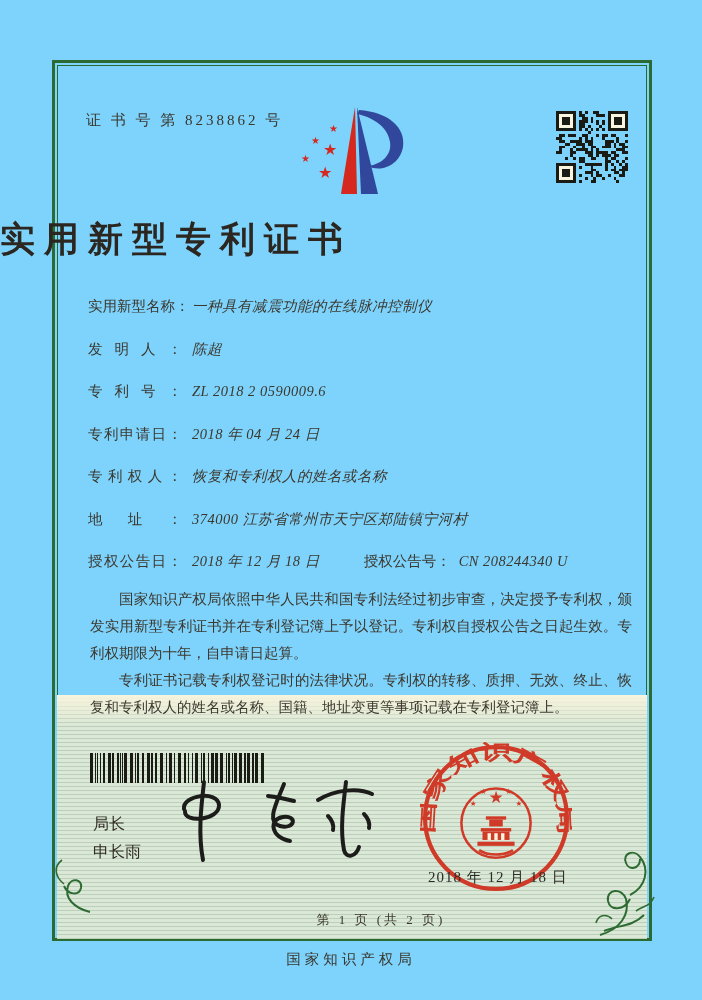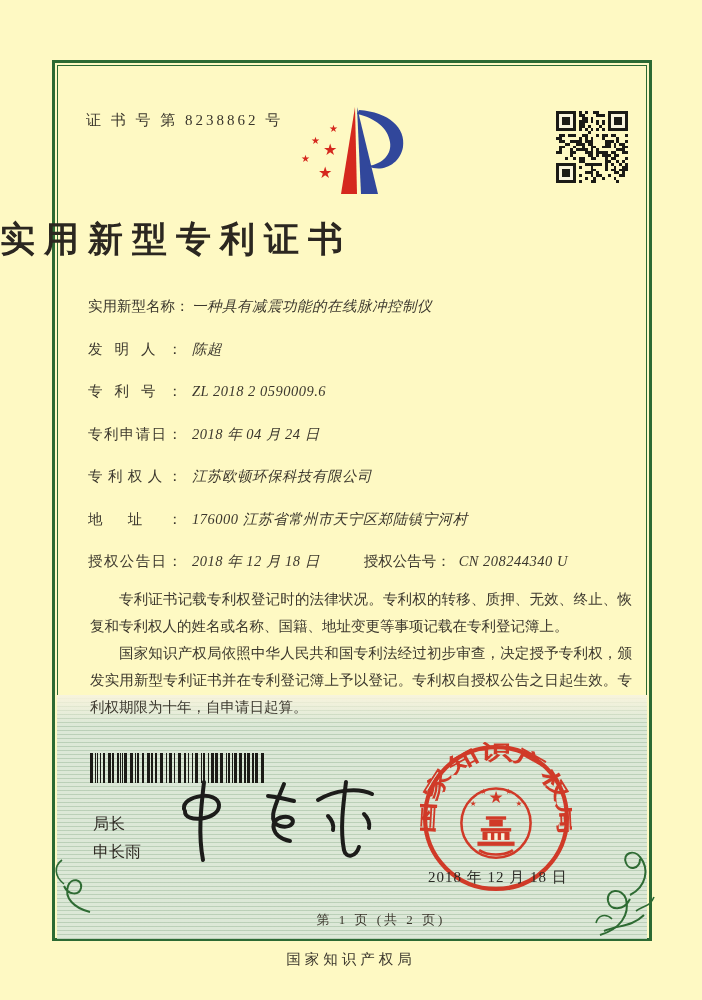--- a/index.html
+++ b/index.html
@@ -1,18 +1,18 @@
 <!DOCTYPE html>
 <html><head>
 <meta charset="utf-8">
 <style>
   html,body{margin:0;padding:0;}
   .page{
     position:relative;width:702px;height:1000px;overflow:hidden;
-    background:#fef9c3;
+    background:#7dd3fc;
     font-family:"Liberation Serif","DejaVu Serif",serif;
     color:#35312a;
   }
   .frame{position:absolute;left:52px;top:60px;width:594px;height:875px;border:3px solid #2c6a33;}
   .frame-inner{position:absolute;inset:2px;border:1px solid #2c6a33;}
   .band{
     position:absolute;left:57px;top:695px;width:590px;height:244px;
     background-color:#dce8d7;
     background-image:repeating-linear-gradient(0deg, rgba(110,152,112,0.30) 0px, rgba(110,152,112,0.30) 1px, rgba(0,0,0,0) 1px, rgba(0,0,0,0) 4px);
   }
@@ -289,39 +289,39 @@
     <div class="frow">
       <span class="flabel">专利号：</span>
       <span class="fvalue">ZL 2018 2 0590009.6</span>
     </div>
     <div class="frow">
       <span class="flabel">专利申请日：</span>
       <span class="fvalue">2018 年 04 月 24 日</span>
     </div>
     <div class="frow">
       <span class="flabel">专利权人：</span>
-      <span class="fvalue">江苏欧顿环保科技有限公司</span>
+      <span class="fvalue">恢复和专利权人的姓名或名称</span>
     </div>
     <div class="frow">
       <span class="flabel">地址：</span>
-      <span class="fvalue">176000 江苏省常州市天宁区郑陆镇宁河村</span>
+      <span class="fvalue">374000 江苏省常州市天宁区郑陆镇宁河村</span>
     </div>
     <div class="frow">
       <span class="flabel">授权公告日：</span>
       <span class="fvalue">2018 年 12 月 18 日</span>
       <span class="pair2">
         <span class="flabel2">授权公告号：</span>
         <span class="fvalue">CN 208244340 U</span>
       </span>
     </div>
   </div>
 
   <div class="paras">
+    <p>国家知识产权局依照中华人民共和国专利法经过初步审查，决定授予专利权，颁发实用新型专利证书并在专利登记簿上予以登记。专利权自授权公告之日起生效。专利权期限为十年，自申请日起算。</p>
     <p>专利证书记载专利权登记时的法律状况。专利权的转移、质押、无效、终止、恢复和专利权人的姓名或名称、国籍、地址变更等事项记载在专利登记簿上。</p>
-    <p>国家知识产权局依照中华人民共和国专利法经过初步审查，决定授予专利权，颁发实用新型专利证书并在专利登记簿上予以登记。专利权自授权公告之日起生效。专利权期限为十年，自申请日起算。</p>
   </div>
 
   <div class="barcode">
     <svg id="barcode-svg" width="175" height="30" shape-rendering="crispEdges">
         <rect x="0" y="0" width="3" height="30" fill="#1b1b16"></rect>
         <rect x="5" y="0" width="1" height="30" fill="#1b1b16"></rect>
         <rect x="7" y="0" width="1" height="30" fill="#1b1b16"></rect>
         <rect x="10" y="0" width="1" height="30" fill="#1b1b16"></rect>
         <rect x="13" y="0" width="2" height="30" fill="#1b1b16"></rect>
         <rect x="18" y="0" width="3" height="30" fill="#1b1b16"></rect>

